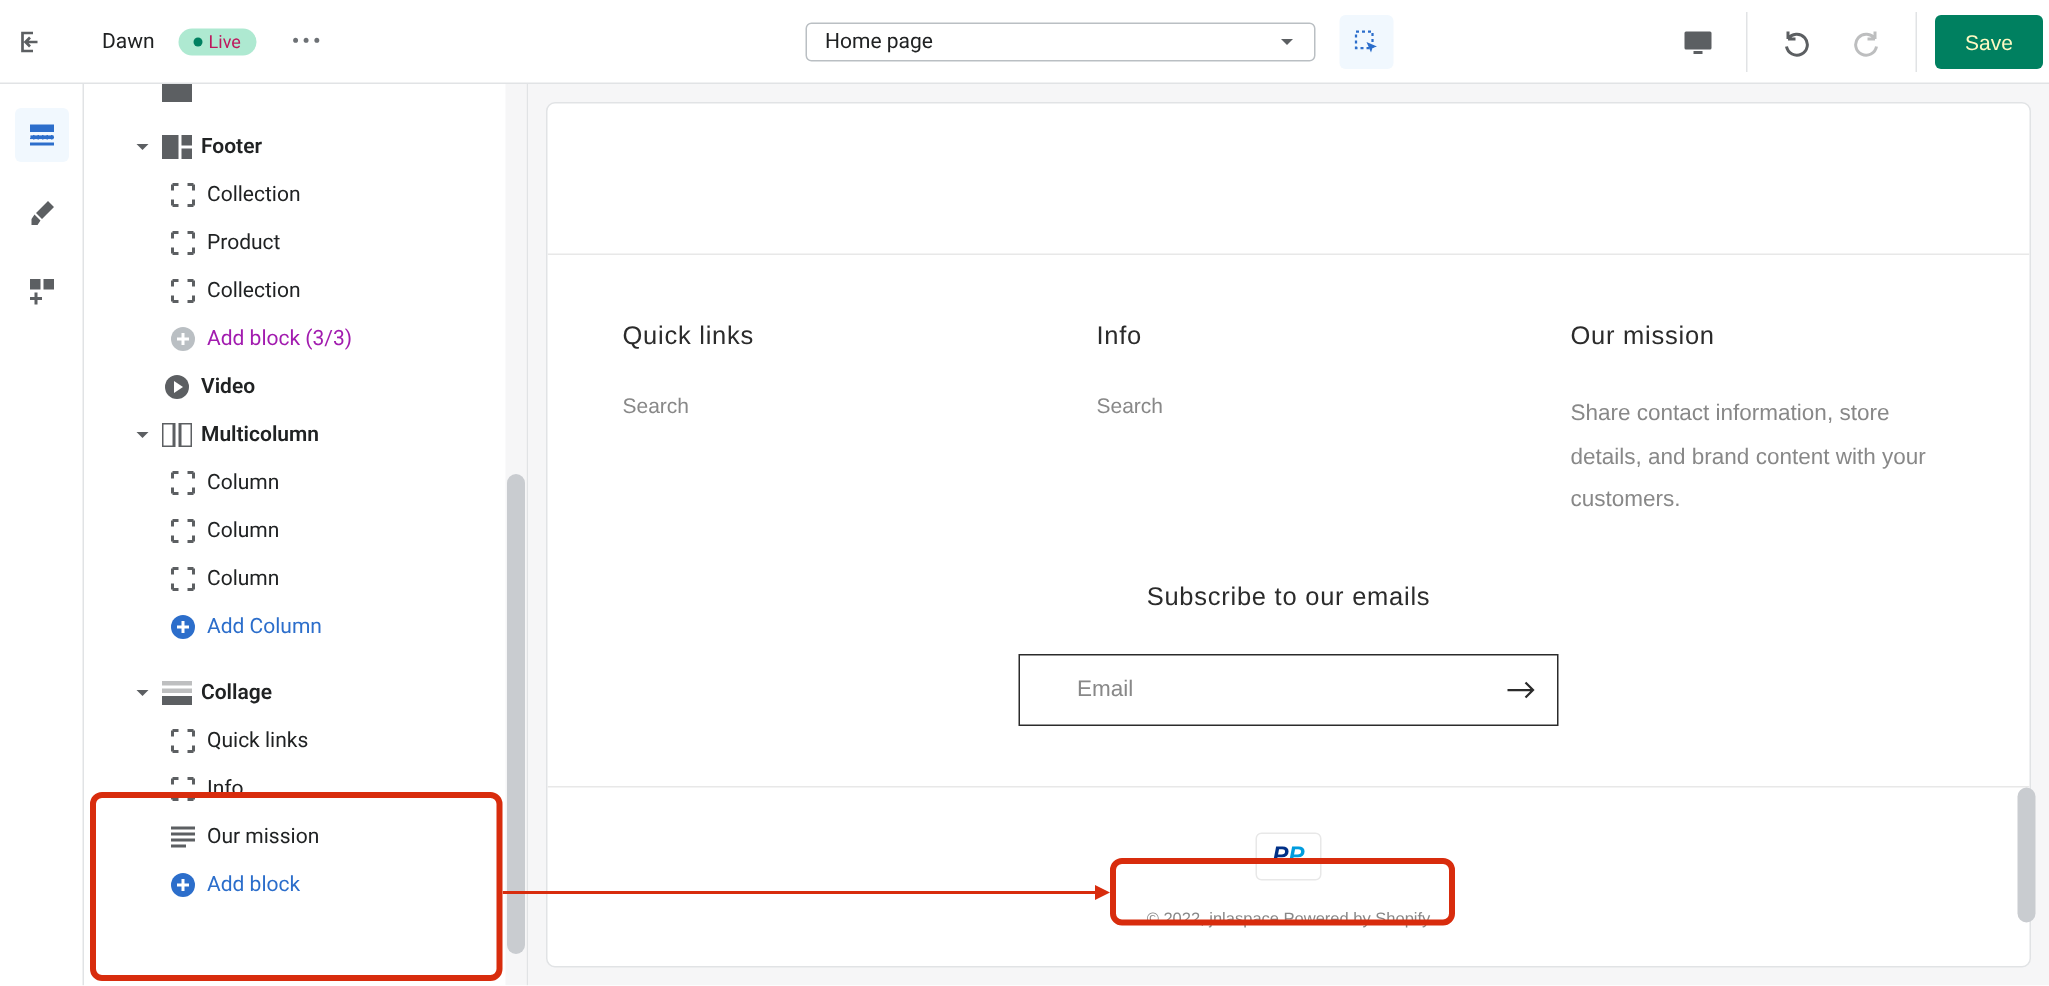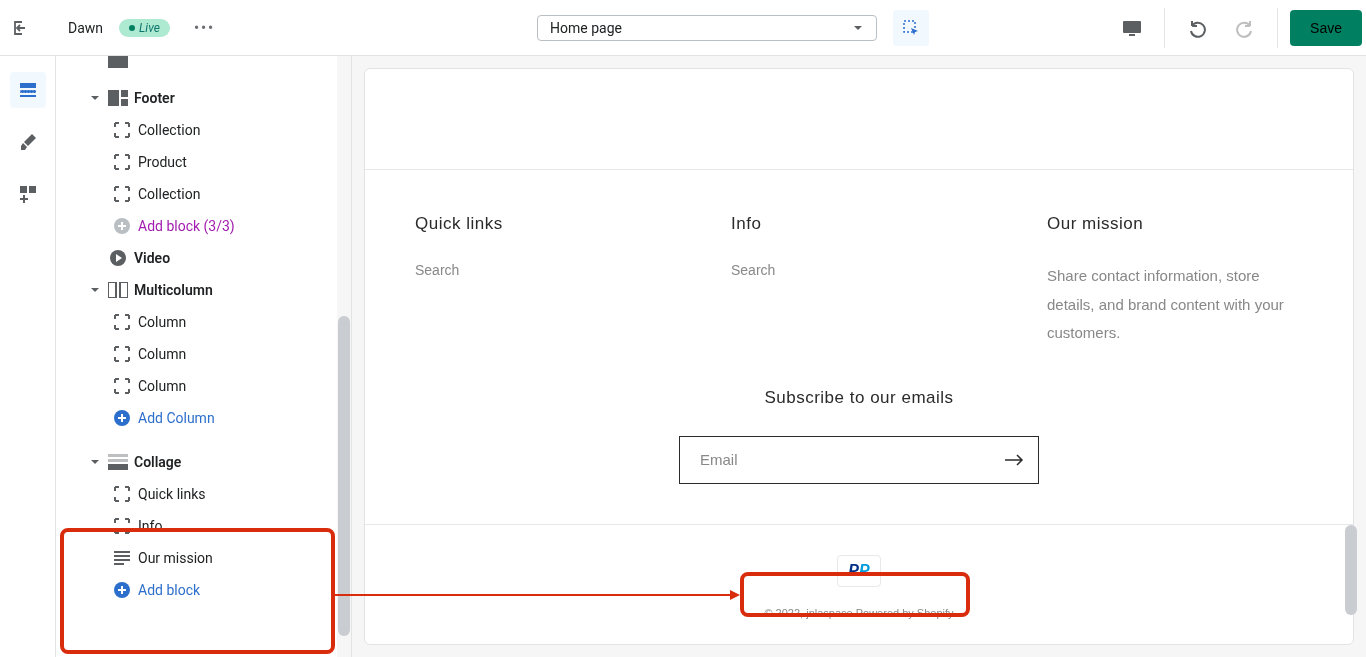--- a/index.html
+++ b/index.html
@@ -3,32 +3,32 @@
   <meta charset="utf-8">
   <style>
     * { box-sizing: border-box; margin: 0; padding: 0; }
     body { font-family: -apple-system, BlinkMacSystemFont, 'Segoe UI', Roboto, sans-serif; font-size: 14px; color: #202223; background: #fff; overflow: hidden; }
     
     
     .topbar { height: 56px; border-bottom: 1px solid #e1e3e5; display: flex; align-items: center; padding: 0 4px; background: #fff; }
     .topbar-left { display: flex; align-items: center; gap: 16px; width: 350px; }
     .exit-btn { width: 32px; height: 32px; display: flex; align-items: center; justify-content: center; cursor: pointer; margin-right: 16px; }
     .theme-name { font-weight: 400; color: #202223; }
-    .live-badge { background: #aee9d1; color: #0f766e; padding: 2px 10px; border-radius: 10px; font-size: 12px; display: inline-flex; align-items: center; gap: 4px; font-style: italic; }
+    .live-badge { background: #aee9d1; color: #be185d; padding: 2px 10px; border-radius: 10px; font-size: 12px; display: inline-flex; align-items: center; gap: 4px; }
     .live-badge::before { content: ''; width: 6px; height: 6px; background: #008060; border-radius: 50%; }
     .more-btn { color: #6d7175; cursor: pointer; padding: 4px 8px; letter-spacing: 2px; font-weight: bold;}
     
     .topbar-center { flex: 1; display: flex; justify-content: center; align-items: center; gap: 16px; }
     .page-select { width: 340px; height: 26px; border: 1px solid #babfc3; border-radius: 4px; padding: 0 12px; display: flex; align-items: center; justify-content: space-between; background: #fff; cursor: pointer; }
     .inspect-btn { width: 36px; height: 36px; border-radius: 4px; background: #f1f8fe; display: flex; align-items: center; justify-content: center; cursor: pointer; }
     
     .topbar-right { display: flex; align-items: center; gap: 8px; }
     .viewport-btn, .undo-btn, .redo-btn { width: 40px; height: 40px; display: flex; align-items: center; justify-content: center; cursor: pointer; color: #5c5f62; }
     .divider-v { width: 1px; height: 40px; background: #e1e3e5; margin: 0 4px; }
-    .save-btn { background: #008060; color: #000000; border: none; padding: 10px 20px; border-radius: 4px; font-weight: 500; cursor: pointer; font-size: 14px; }
+    .save-btn { background: #008060; color: #fef9c3; border: none; padding: 10px 20px; border-radius: 4px; font-weight: 500; cursor: pointer; font-size: 14px; }
     .redo-btn { opacity: 0.4; }
     
     
     .main { display: flex; height: calc(100vh - 56px); }
     
     
     .icon-rail { width: 56px; border-right: 1px solid #e1e3e5; display: flex; flex-direction: column; align-items: center; padding-top: 16px; gap: 16px; }
     .rail-icon { width: 36px; height: 36px; display: flex; align-items: center; justify-content: center; cursor: pointer; border-radius: 4px; color: #5c5f62; }
     .rail-icon.active { background: #f1f8fe; color: #2c6ecb; }
     
@@ -63,21 +63,21 @@
     .preview { background: #fff; border: 1px solid #e1e3e5; border-radius: 6px; height: 100%; overflow: hidden; position: relative; font-family: Arial, sans-serif;}
     
     .preview-footer-top { border-top: 1px solid #e8e8e8; margin-top: 100px; padding: 44px 50px 40px 50px; display: flex; gap: 60px; }
     .footer-col { flex: 1; }
     .footer-heading { font-size: 17px; color: #2b2b2b; margin-bottom: 28px; font-weight: 400; letter-spacing: 0.5px;}
     .footer-link { color: #888; font-size: 14px; }
     .footer-text { color: #888; font-size: 15px; line-height: 1.9; }
     
     .subscribe { text-align: center; padding: 0 0 40px 0; }
     .subscribe-title { font-size: 17px; color: #2b2b2b; margin-bottom: 28px; letter-spacing: 0.5px;}
-    .email-box { display: inline-flex; border: 1px solid #2b2b2b; width: 360px; height: 48px; }
+    .email-box { display: inline-flex; border: 1px solid #2b2b2b; width: 360px; height: 48px; padding-left: 18px; }
     .email-input { flex: 1; border: none; padding: 0 20px; font-size: 15px; color: #888; display: flex; align-items: center; }
     .email-submit { width: 48px; display: flex; align-items: center; justify-content: center; cursor: pointer; }
     
     .preview-footer-bottom { border-top: 1px solid #e8e8e8; padding: 30px 0 20px 0; text-align: center; }
     .paypal-badge { display: inline-block; background: #fff; border: 1px solid #e8e8e8; border-radius: 4px; padding: 6px 10px; margin-bottom: 20px; }
     .paypal-p1 { color: #003087; font-weight: bold; font-style: italic; font-size: 16px; }
     .paypal-p2 { color: #009cde; font-weight: bold; font-style: italic; font-size: 16px; }
     .copyright { font-size: 11px; color: #888; }
     
     

